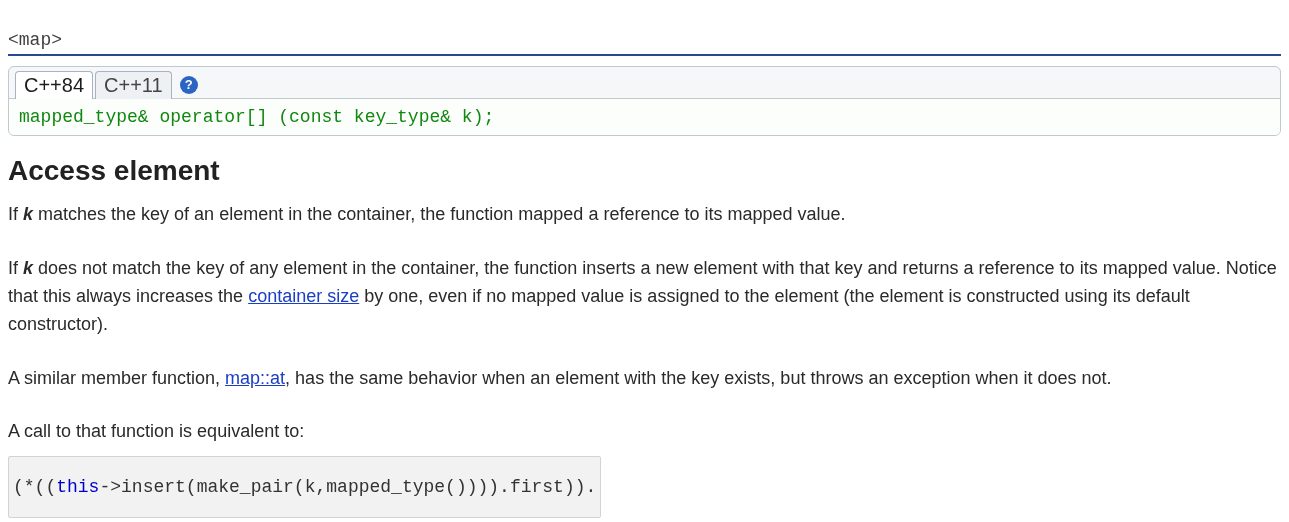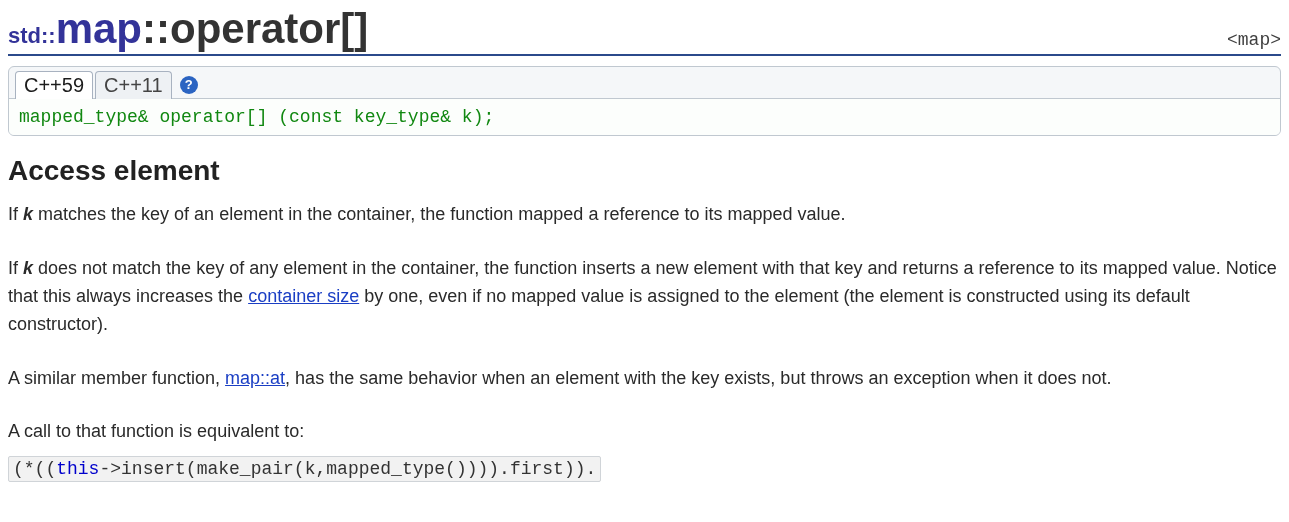--- a/index.html
+++ b/index.html
@@ -97,40 +97,37 @@
     p.body.tight { margin-bottom: 10px; }
     .ital-bold { font-style: italic; font-weight: bold; }
     a.link { color: #1a3ec4; text-decoration: underline; }
     .code-inline {
       display: inline-block;
       font-family: "Courier New", monospace;
       font-size: 18px;
       background: #f2f2f2;
       border: 1px solid #d0d4d8;
       border-radius: 2px;
-      padding: 2px 4px;
+      padding: 20px 4px;
       color: #333;
     }
     .code-inline .kw { color: #0000cc; }
   </style>
 </head>
 <body>
 
 
 
 <div class="header-row">
-  <div class="page-title">
-    <span class="prefix">std::</span><span class="big">map</span><span class="sep">::</span><span class="suffix">operator[]</span>
-  </div>
   <div class="header-hint">&lt;map&gt;</div>
 </div>
 
 <div class="tabs-wrap">
   <div class="tabs-row">
-    <div class="tab">C++59</div>
+    <div class="tab">C++84</div>
     <div class="tab inactive">C++11</div>
     <span class="help-icon">?</span>
   </div>
   <div class="signature-box">mapped_type&amp; operator[] (const key_type&amp; k);</div>
 </div>
 
 <h2 class="section-title">Access element</h2>
 
 <p class="body">
   <span>If </span><span class="ital-bold">k</span><span> matches the key of an element in the container, the function mapped a reference to its mapped value.</span>

